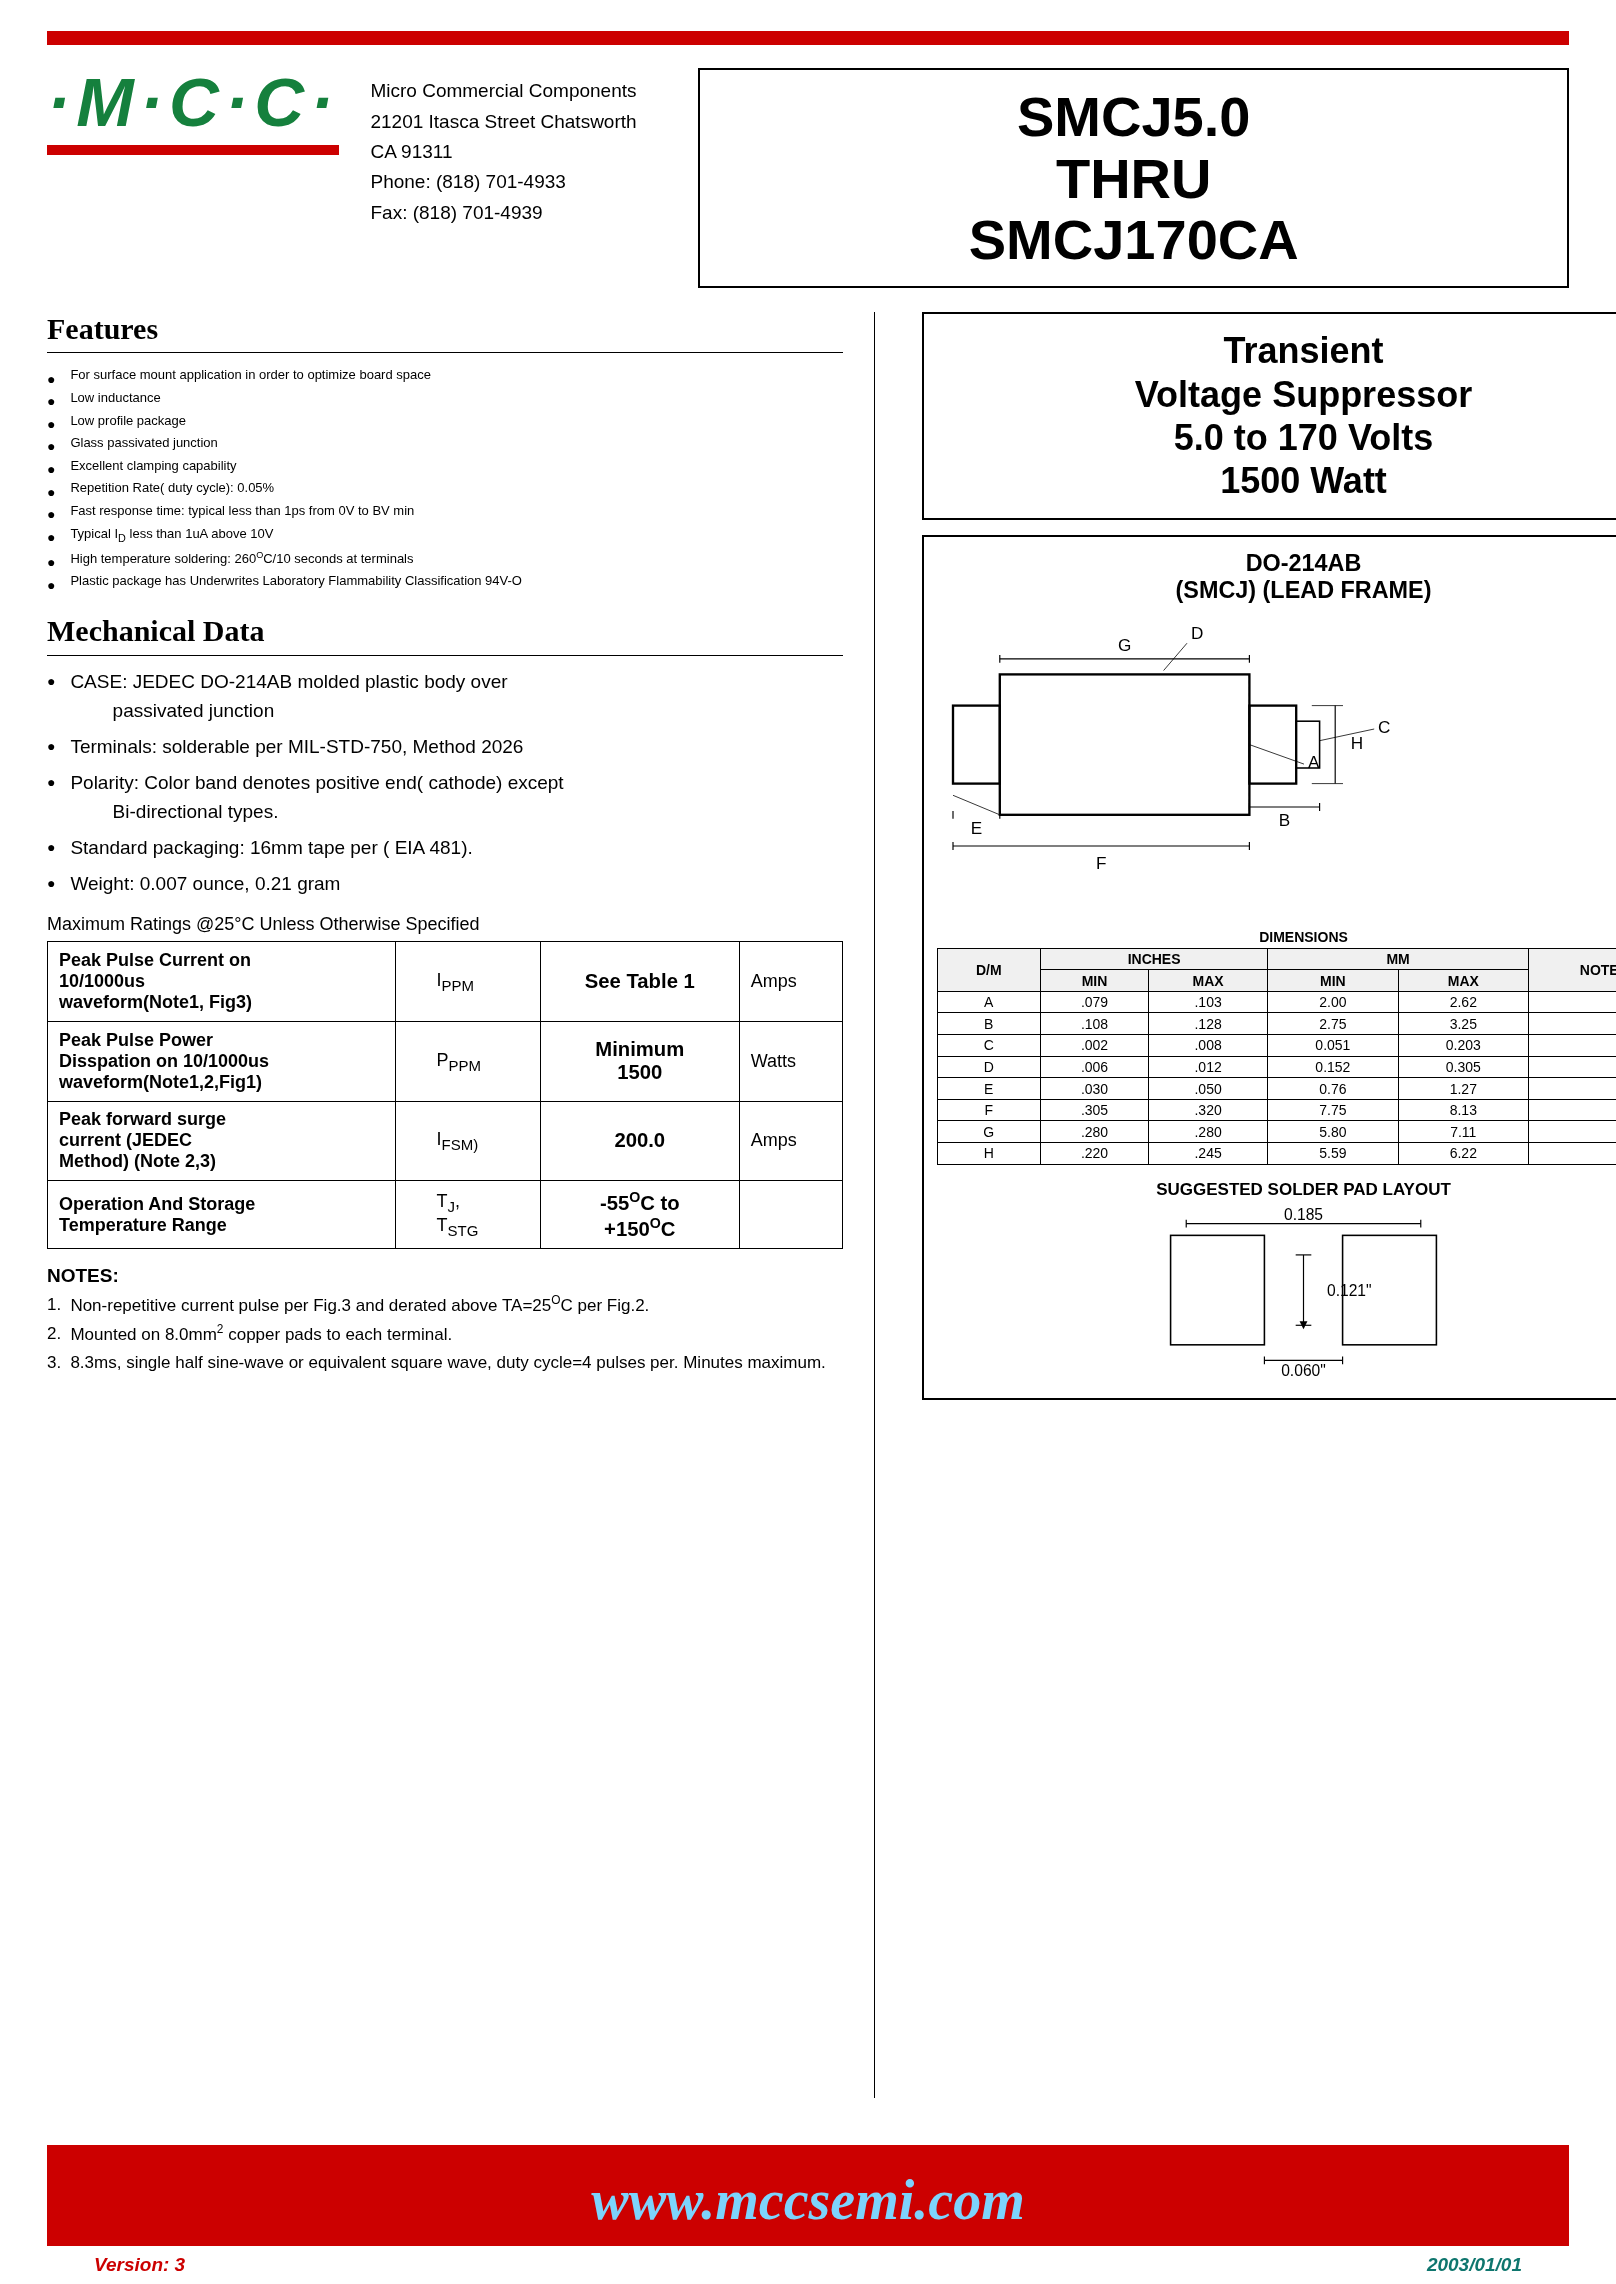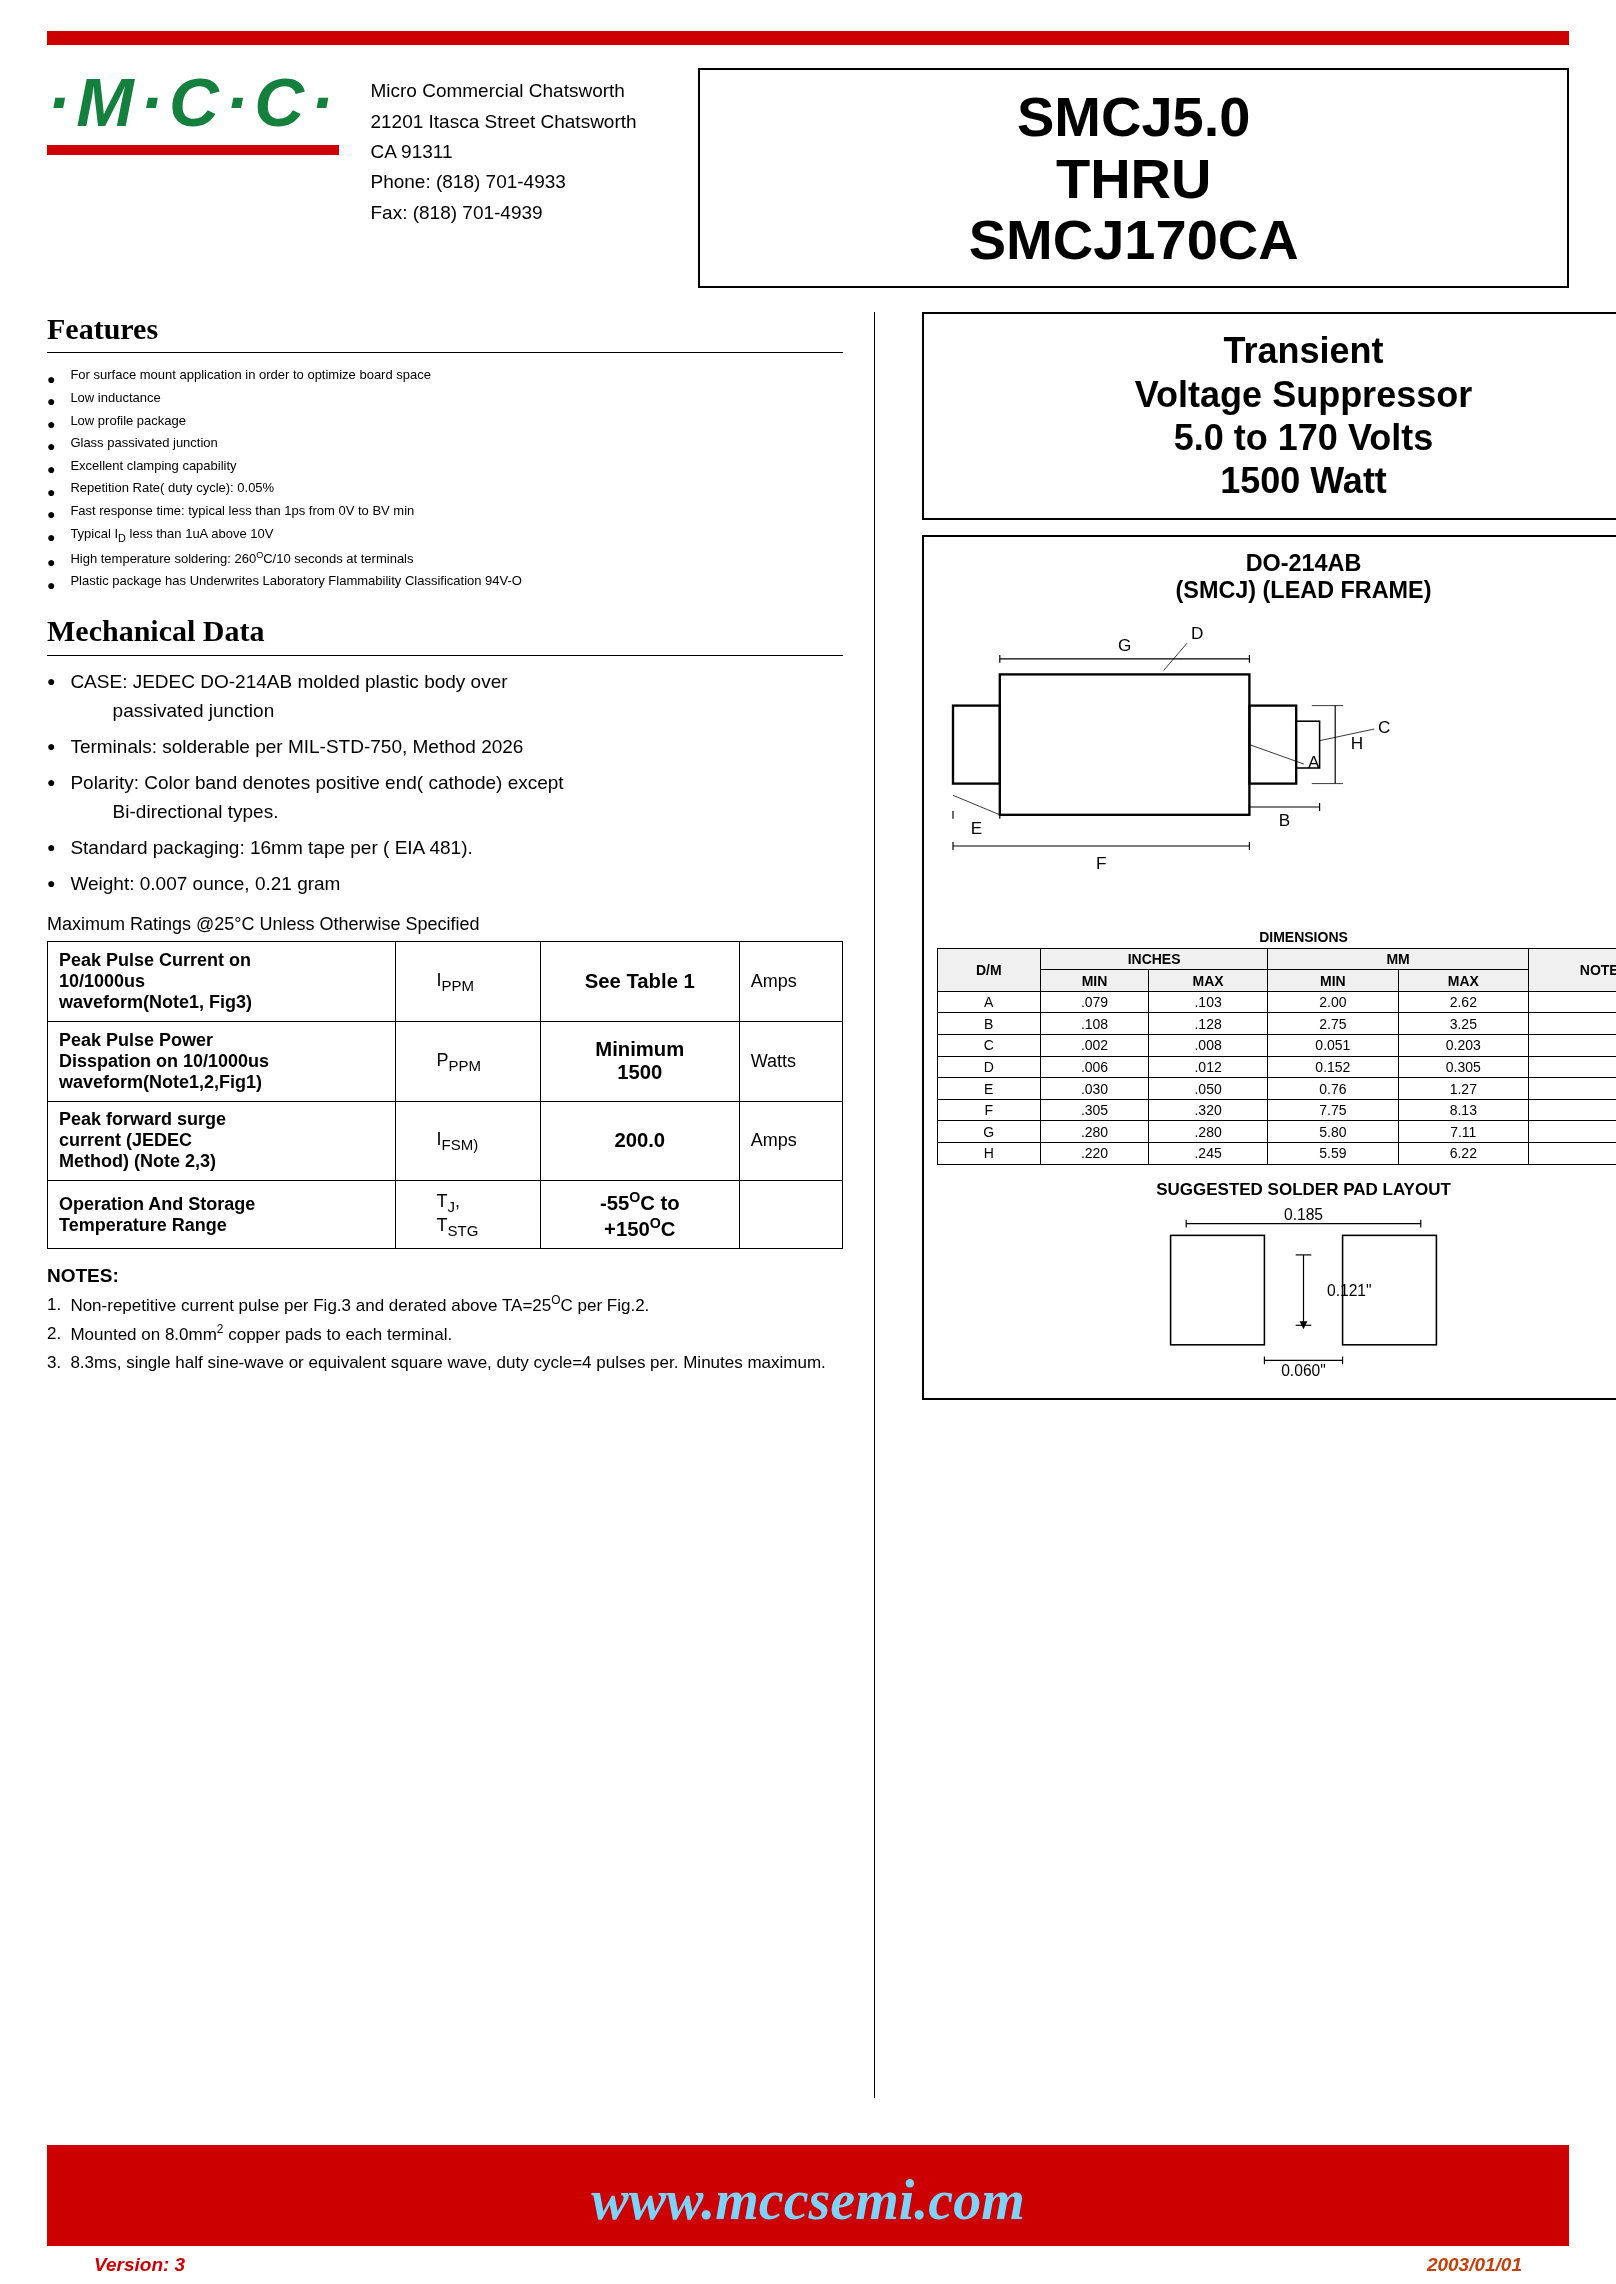--- a/index.html
+++ b/index.html
@@ -312,21 +312,21 @@
 
     .version-text {
       font-size: 19px;
       color: #cc0000;
       font-style: italic;
       font-weight: 700;
     }
 
     .date-text {
       font-size: 19px;
-      color: #c2410c;
+      color: #0f766e;
       font-style: italic;
       font-weight: 700;
     }
 
     sup {
       font-size: 0.7em;
     }
   </style>
 </head>
 <body>
@@ -336,21 +336,21 @@
   <div class="top-bar"></div>
 
   <div class="header">
 
     <div class="logo-area">
       <div class="logo-text">·M·C·C·</div>
       <div class="red-bar-logo"></div>
     </div>
 
     <div class="company-info">
-      <div>Micro Commercial Chatsworth</div>
+      <div>Micro Commercial Components</div>
       <div>21201 Itasca Street Chatsworth</div>
       <div>CA 91311</div>
       <div>Phone: (818) 701-4933</div>
       <div>Fax:    (818) 701-4939</div>
     </div>
 
     <div class="part-number-box">
       <div class="part-title">
         <div>SMCJ5.0</div>
         <div>THRU</div>

